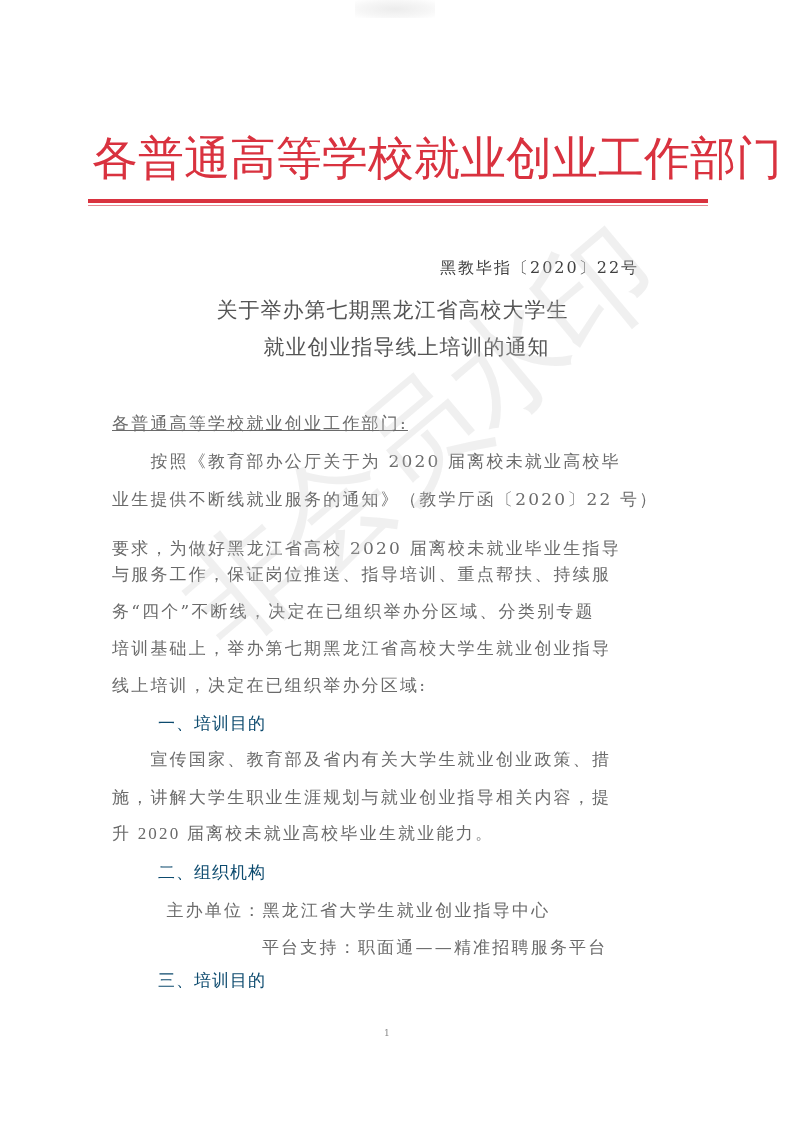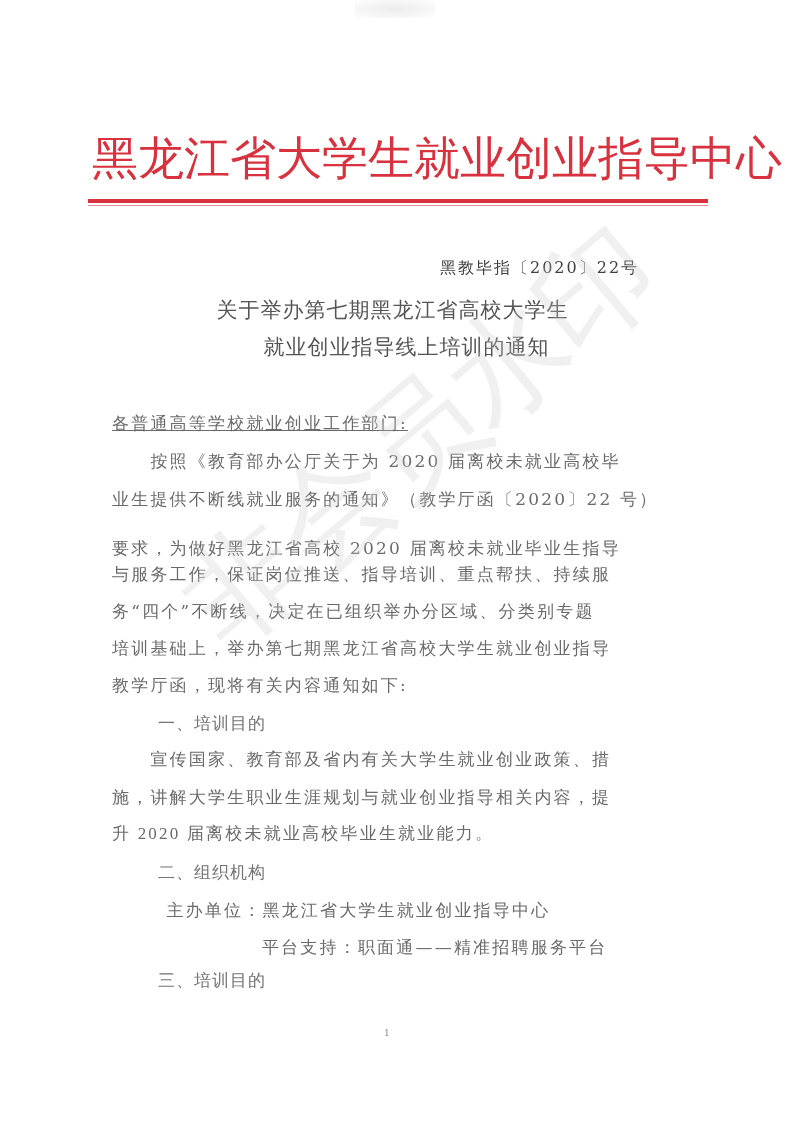--- a/index.html
+++ b/index.html
@@ -30,56 +30,56 @@
       letter-spacing: 1px; white-space: nowrap;
     }
     .notice-title.l1 { top: 296px; left: -4px; }
     .notice-title.l2 { top: 333px; left: 10px; }
     .body-text {
       position: absolute; left: 112px; width: 575px; font-size: 17px; line-height: 30px;
       letter-spacing: 2.2px; color: #6a6a6a; white-space: nowrap;
     }
     .section-heading {
       position: absolute; left: 158px; font-family: Liberation Mono, monospace;
-      font-size: 17px; color: #737373; letter-spacing: 1px; white-space: nowrap;
+      font-size: 17px; color: #0c4a6e; letter-spacing: 1px; white-space: nowrap;
     }
     .page-number {
       position: absolute; left: 384px; top: 1028px; font-size: 9px; color: #888;
     }
     .watermark {
       position: absolute; left: 150px; top: 560px; font-family: "DejaVu Sans", "Liberation Sans", sans-serif;
       font-size: 118px; color: rgba(200,200,200,0.28); transform: rotate(-40deg); transform-origin: left top;
       white-space: nowrap; letter-spacing: -4px; pointer-events: none;
     }
   </style>
 </head>
 <body>
 
 <div class="scan-smudge"></div>
 
-<div class="header-title">黑龙江省大学生就业创业指导中心</div>
+<div class="header-title">各普通高等学校就业创业工作部门</div>
 <div class="header-rule">
   <div class="thick"></div>
   <div class="thin"></div>
 </div>
 
 <div class="doc-number">黑教毕指〔2020〕22号</div>
 
 <div class="notice-title l1">关于举办第七期黑龙江省高校大学生</div>
 <div class="notice-title l2">就业创业指导线上培训的通知</div>
 
 <div class="body-text" style="top:408px;text-decoration:underline;">各普通高等学校就业创业工作部门:</div>
 
 <div class="body-text" style="top:446px;">　　按照《教育部办公厅关于为 2020 届离校未就业高校毕</div>
 <div class="body-text" style="top:484px;">业生提供不断线就业服务的通知》（教学厅函〔2020〕22 号）</div>
 <div class="body-text" style="top:521px;margin-top:12px;">要求，为做好黑龙江省高校 2020 届离校未就业毕业生指导</div>
 <div class="body-text" style="top:559px;">与服务工作，保证岗位推送、指导培训、重点帮扶、持续服</div>
 <div class="body-text" style="top:596px;">务“四个”不断线，决定在已组织举办分区域、分类别专题</div>
 <div class="body-text" style="top:633px;">培训基础上，举办第七期黑龙江省高校大学生就业创业指导</div>
-<div class="body-text" style="top:670px;">教学厅函，现将有关内容通知如下:</div>
+<div class="body-text" style="top:670px;">线上培训，决定在已组织举办分区域:</div>
 
 <div class="section-heading" style="top:712px;">一、培训目的</div>
 <div class="body-text" style="top:744px;">　　宣传国家、教育部及省内有关大学生就业创业政策、措</div>
 <div class="body-text" style="top:782px;">施，讲解大学生职业生涯规划与就业创业指导相关内容，提</div>
 <div class="body-text" style="top:819px;font-family:Liberation Serif, serif;">升 2020 届离校未就业高校毕业生就业能力。</div>
 
 <div class="section-heading" style="top:861px;">二、组织机构</div>
 <div class="body-text" style="top:895px; left:128px;">　　主办单位：黑龙江省大学生就业创业指导中心</div>
 <div class="body-text" style="top:932px; left:128px;text-align:center;">　　平台支持：职面通——精准招聘服务平台</div>
 

